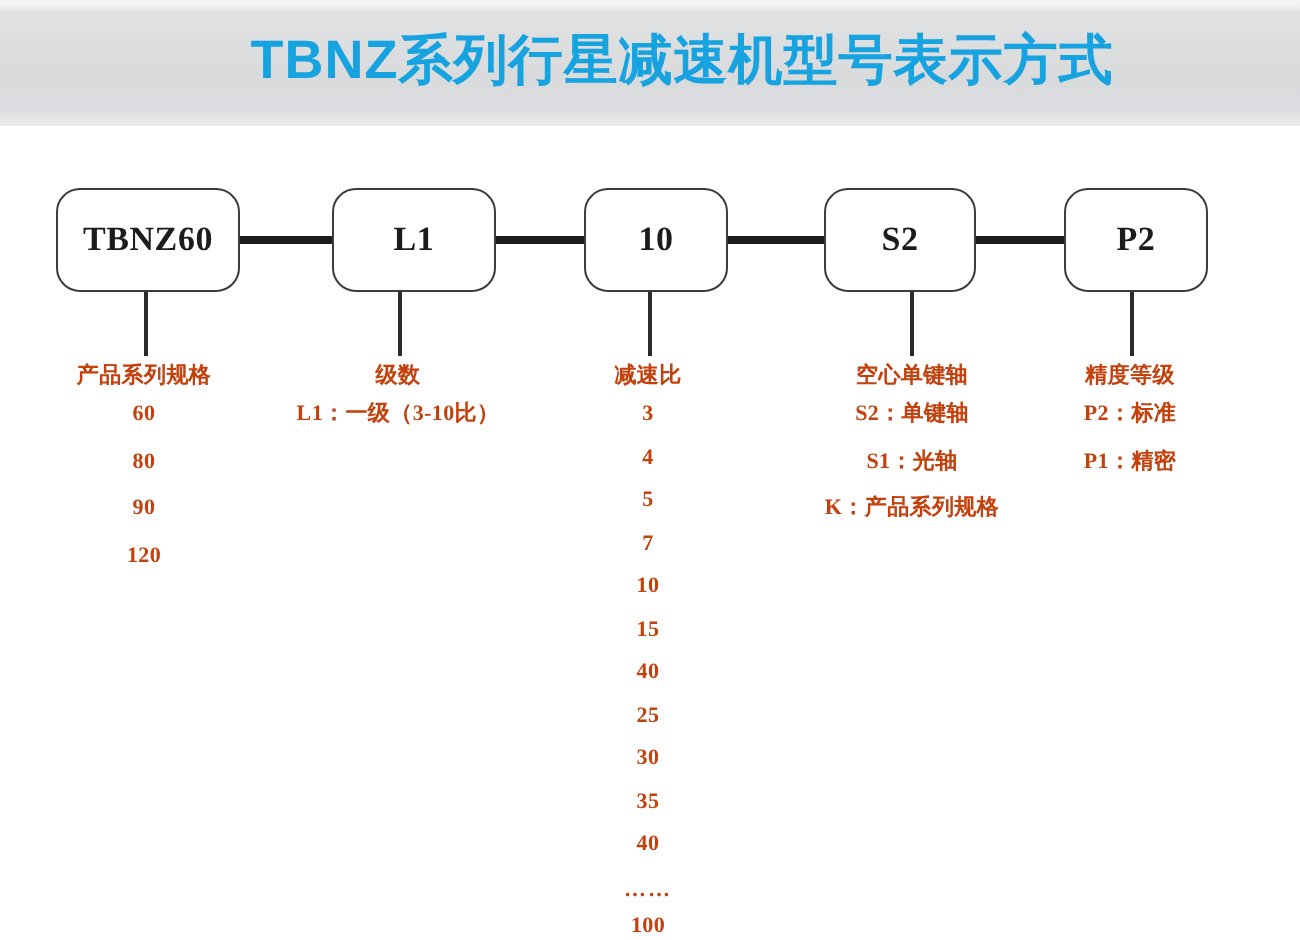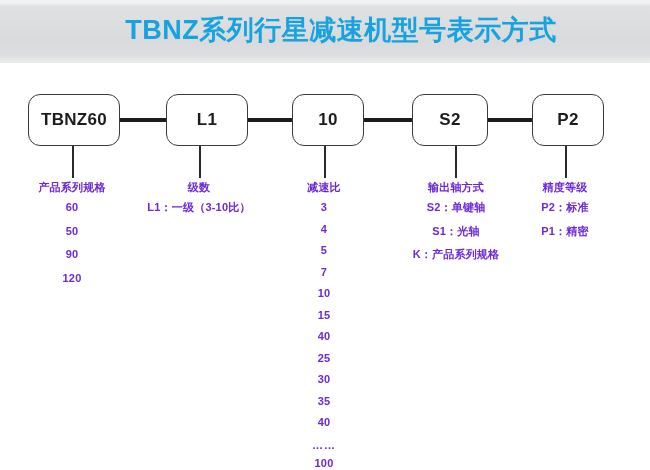--- a/index.html
+++ b/index.html
@@ -36,20 +36,21 @@
     white-space: nowrap;
     padding-left: 16px;
   }
 
   
   #diagram {
     position: absolute;
     left: 0; top: 62px;
     width: 526px;
     height: 408px;
+    font-family: Liberation Serif, serif;
   }
 
   .node-box {
     position: absolute;
     top: 32px;
     height: 52px;
     border: 1.4px solid #3b3b3b;
     border-radius: 12px;
     background: #ffffff;
     box-sizing: border-box;
@@ -72,21 +73,21 @@
   .drop-line {
     position: absolute;
     top: 84px;
     width: 1.6px;
     background: #2a2a2a;
   }
 
   .label-column {
     position: absolute;
     text-align: center;
-    color: #6d28d9;
+    color: #c2410c;
   }
   .col-header {
     font-size: 11px;
     font-weight: bold;
     white-space: nowrap;
     margin-bottom: 7px;
     letter-spacing: 0.2px;
   }
   .col-item {
     font-size: 11px;
@@ -131,21 +132,21 @@
 
   <div class="drop-line" style="left:72px;  height:32px;"></div>
   <div class="drop-line" style="left:199px; height:32px;"></div>
   <div class="drop-line" style="left:324px; height:32px;"></div>
   <div class="drop-line" style="left:455px; height:32px;"></div>
   <div class="drop-line" style="left:565px; height:32px;"></div>
 
   <div class="label-column" style="left:2px; top:118px; width:140px;">
     <div class="col-header">产品系列规格</div>
     <div class="col-item tight">60</div>
-    <div class="col-item tight">50</div>
+    <div class="col-item tight">80</div>
     <div class="col-item tight">90</div>
     <div class="col-item tight">120</div>
   </div>
 
   <div class="label-column" style="left:129px; width:140px; top:118px;">
     <div class="col-header">级数</div>
     <div class="col-item tight">L1：一级（3-10比）</div>
   </div>
 
   <div class="label-column" style="left:274px; width:100px; top:118px;">
@@ -159,21 +160,21 @@
     <div class="col-item ratio">40</div>
     <div class="col-item ratio">25</div>
     <div class="col-item ratio">30</div>
     <div class="col-item ratio">35</div>
     <div class="col-item ratio">40</div>
     <div class="ellipsis-item">……</div>
     <div class="col-item ratio">100</div>
   </div>
 
   <div class="label-column" style="left:390px; width:132px; top:118px;">
-    <div class="col-header">输出轴方式</div>
+    <div class="col-header">空心单键轴</div>
     <div class="col-item tight">S2：单键轴</div>
     <div class="col-item tight">S1：光轴</div>
     <div class="col-item tight">K：产品系列规格</div>
   </div>
 
   <div class="label-column" style="left:505px; width:120px; top:118px;">
     <div class="col-header">精度等级</div>
     <div class="col-item tight">P2：标准</div>
     <div class="col-item tight">P1：精密</div>
   </div>

